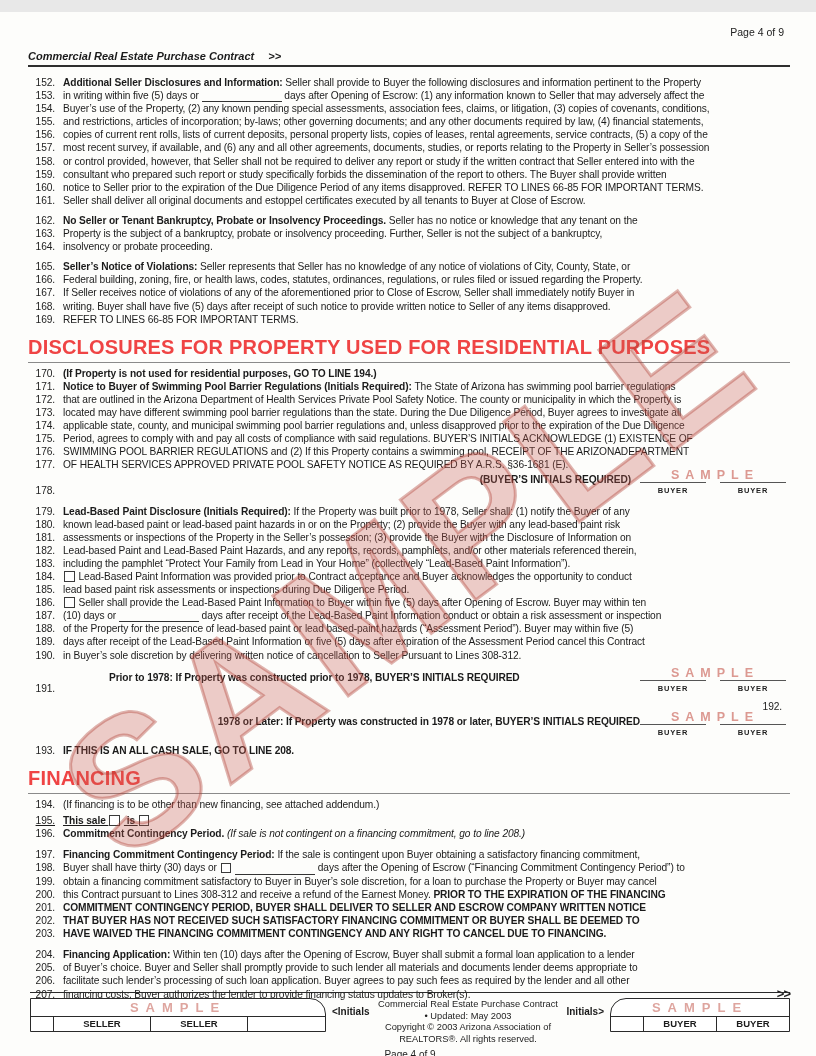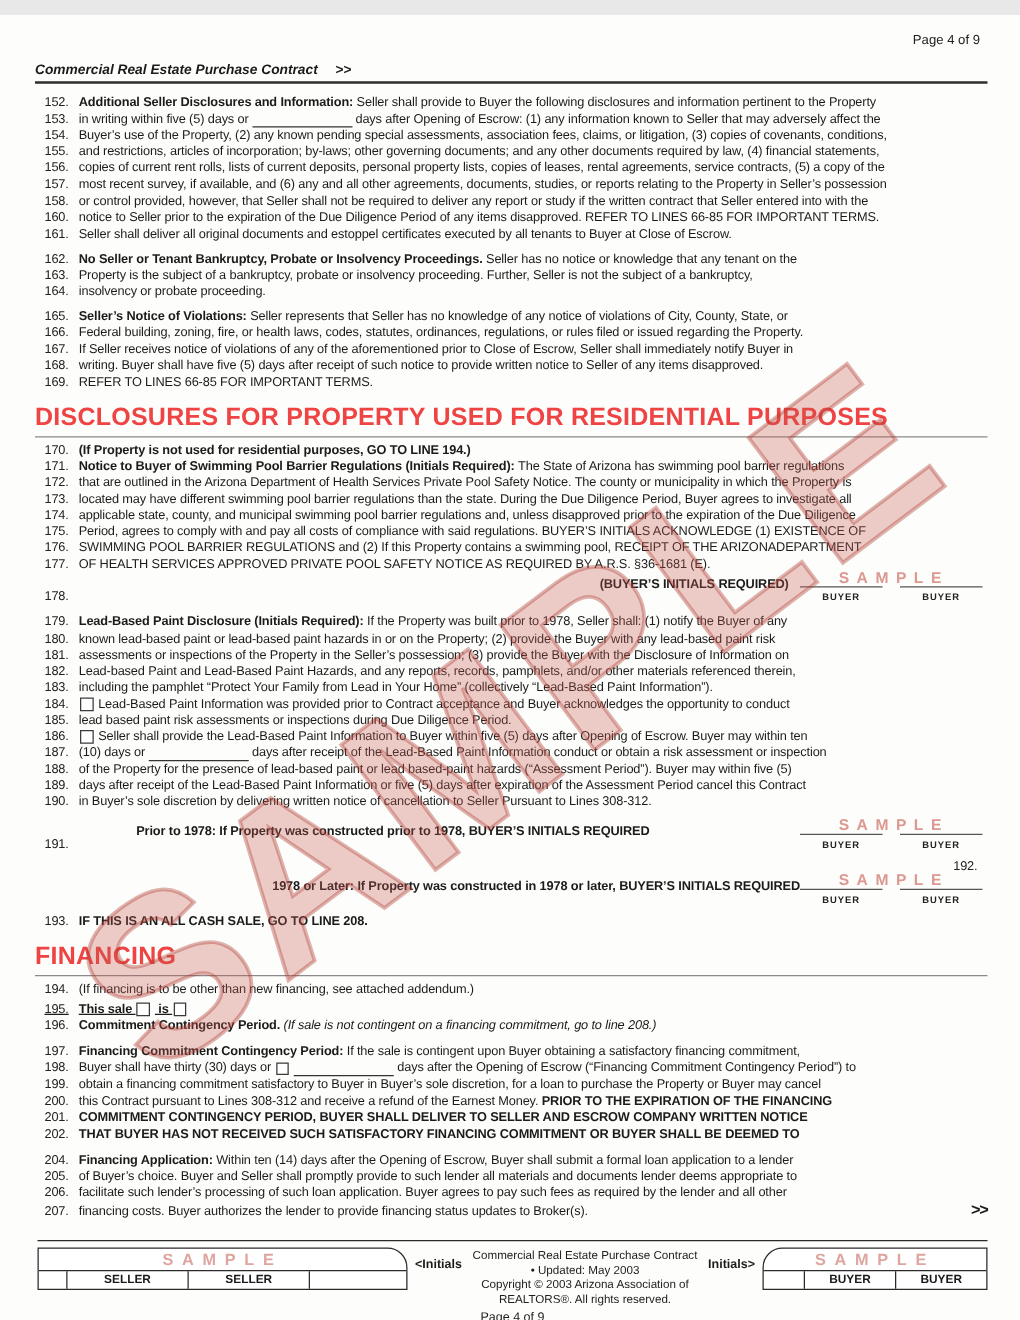--- a/index.html
+++ b/index.html
@@ -108,20 +108,24 @@
       </div>
       <div class="doc-line">
         <span class="line-num">157.</span>
         <div class="line-body"><span>most recent survey, if available, and (6) any and all other agreements, documents, studies, or reports relating to the Property in Seller’s possession</span></div>
       </div>
       <div class="doc-line">
         <span class="line-num">158.</span>
         <div class="line-body"><span>or control provided, however, that Seller shall not be required to deliver any report or study if the written contract that Seller entered into with the</span></div>
       </div>
       <div class="doc-line">
+        <span class="line-num">159.</span>
+        <div class="line-body"><span>consultant who prepared such report or study specifically forbids the dissemination of the report to others. The Buyer shall provide written</span></div>
+      </div>
+      <div class="doc-line">
         <span class="line-num">160.</span>
         <div class="line-body"><span>notice to Seller prior to the expiration of the Due Diligence Period of any items disapproved. REFER TO LINES 66-85 FOR IMPORTANT TERMS.</span></div>
       </div>
       <div class="doc-line">
         <span class="line-num">161.</span>
         <div class="line-body"><span>Seller shall deliver all original documents and estoppel certificates executed by all tenants to Buyer at Close of Escrow.</span></div>
       </div>
       <div class="doc-line" style="margin-top: 7px;">
         <span class="line-num">162.</span>
         <div class="line-body"><span class="b">No Seller or Tenant Bankruptcy, Probate or Insolvency Proceedings. </span><span>Seller has no notice or knowledge that any tenant on the</span></div>
@@ -281,23 +285,27 @@
         <div class="line-body"><span>this Contract pursuant to Lines 308-312 and receive a refund of the Earnest Money. </span><span class="b">PRIOR TO THE EXPIRATION OF THE FINANCING</span></div>
       </div>
       <div class="doc-line">
         <span class="line-num">201.</span>
         <div class="line-body"><span class="b">COMMITMENT CONTINGENCY PERIOD, BUYER SHALL DELIVER TO SELLER AND ESCROW COMPANY WRITTEN NOTICE</span></div>
       </div>
       <div class="doc-line">
         <span class="line-num">202.</span>
         <div class="line-body"><span class="b">THAT BUYER HAS NOT RECEIVED SUCH SATISFACTORY FINANCING COMMITMENT OR BUYER SHALL BE DEEMED TO</span></div>
       </div>
+      <div class="doc-line">
+        <span class="line-num">203.</span>
+        <div class="line-body"><span class="b">HAVE WAIVED THE FINANCING COMMITMENT CONTINGENCY AND ANY RIGHT TO CANCEL DUE TO FINANCING.</span></div>
+      </div>
       <div class="doc-line" style="margin-top: 8px;">
         <span class="line-num">204.</span>
-        <div class="line-body"><span class="b">Financing Application: </span><span>Within ten (14) days after the Opening of Escrow, Buyer shall submit a formal loan application to a lender</span></div>
+        <div class="line-body"><span class="b">Financing Application: </span><span>Within ten (10) days after the Opening of Escrow, Buyer shall submit a formal loan application to a lender</span></div>
       </div>
       <div class="doc-line">
         <span class="line-num">205.</span>
         <div class="line-body"><span>of Buyer’s choice. Buyer and Seller shall promptly provide to such lender all materials and documents lender deems appropriate to</span></div>
       </div>
       <div class="doc-line">
         <span class="line-num">206.</span>
         <div class="line-body"><span>facilitate such lender’s processing of such loan application. Buyer agrees to pay such fees as required by the lender and all other</span></div>
       </div>
       <div class="doc-line">

